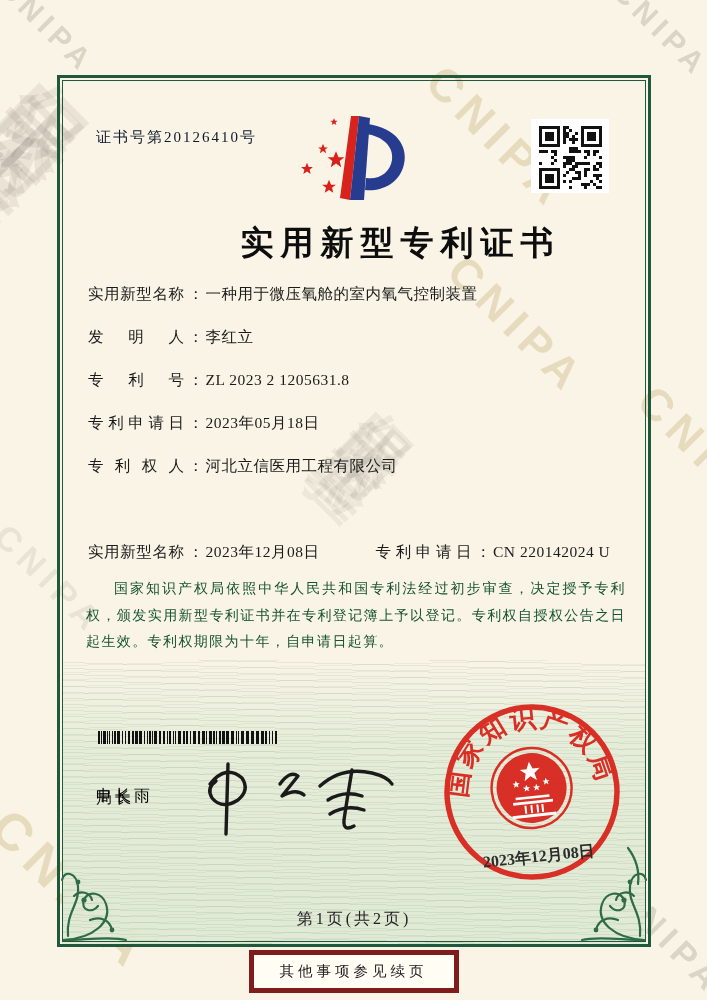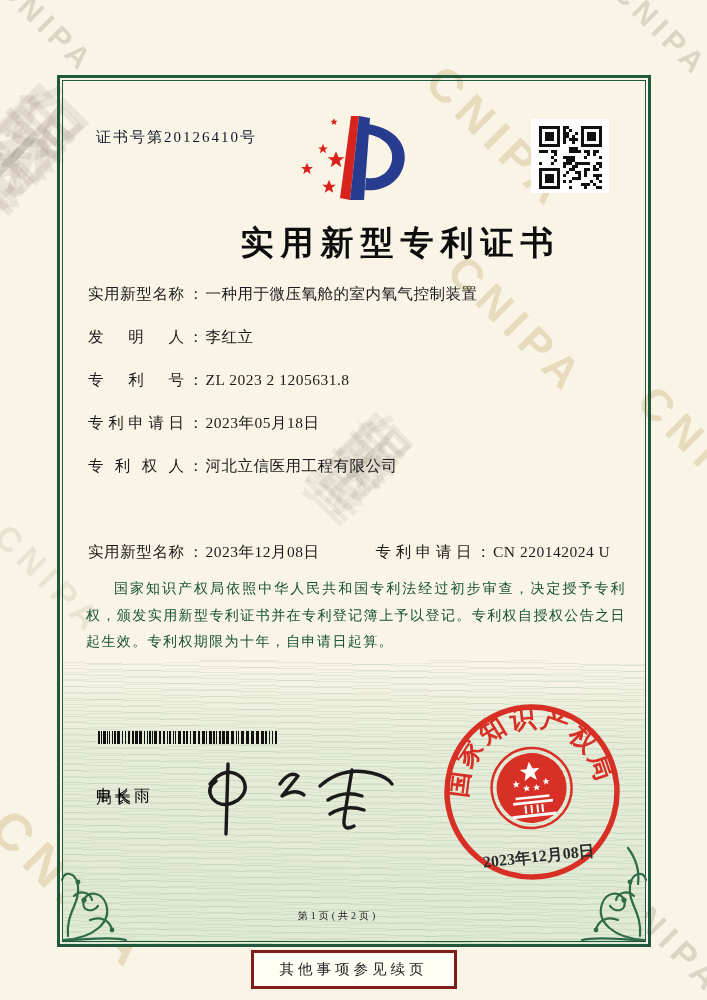--- a/index.html
+++ b/index.html
@@ -39,23 +39,23 @@
   #qr-white{left:531px;top:119px;width:78px;height:74px;background:#fff;z-index:2;}
   #qr-svg-box{left:539px;top:126px;z-index:3;}
   #barcode-box{left:98px;top:730px;z-index:3;}
 
   #officer-title{left:96px;top:788px;font-family:"Liberation Sans","DejaVu Sans",sans-serif;font-size:16px;letter-spacing:3px;color:#111;}
   #officer-name{left:96px;top:786px;font-family:"Liberation Sans","DejaVu Sans",sans-serif;font-size:16px;letter-spacing:3px;color:#000000;}
   #signature-box{left:196px;top:748px;z-index:4;}
 
   #seal-box{left:440px;top:700px;width:184px;height:184px;transform:rotate(-6deg);z-index:4;opacity:0.95;}
 
-  #page-indicator{left:41px;top:909px;width:594px;text-align:center;font-size:10px;letter-spacing:3px;color:#222;z-index:3;}
-
-  #cont-box{left:50%;top:950px;transform:translateX(-50%);background:#fffdf4;border:3px solid #7f1d1d;padding:7px 26px;font-size:14.5px;letter-spacing:4px;color:#222;z-index:3;}
+  #page-indicator{left:57px;top:909px;width:594px;text-align:center;font-size:16px;letter-spacing:3px;color:#222;z-index:3;}
+
+  #cont-box{left:50%;top:950px;transform:translateX(-50%);background:#fffdf4;border:5px solid #7f1d1d;padding:7px 26px;font-size:14.5px;letter-spacing:4px;color:#222;z-index:3;}
 
   .corner-orn{z-index:3;}
 </style>
 </head>
 <body>
 
 <div id="page">
 
   <div class="wm wm-cjk" style="left:30px;top:40px;">仅限于网上查验</div>
   <div class="wm wm-cjk2" style="left:370px;top:380px;">仅限于网上查验</div>

